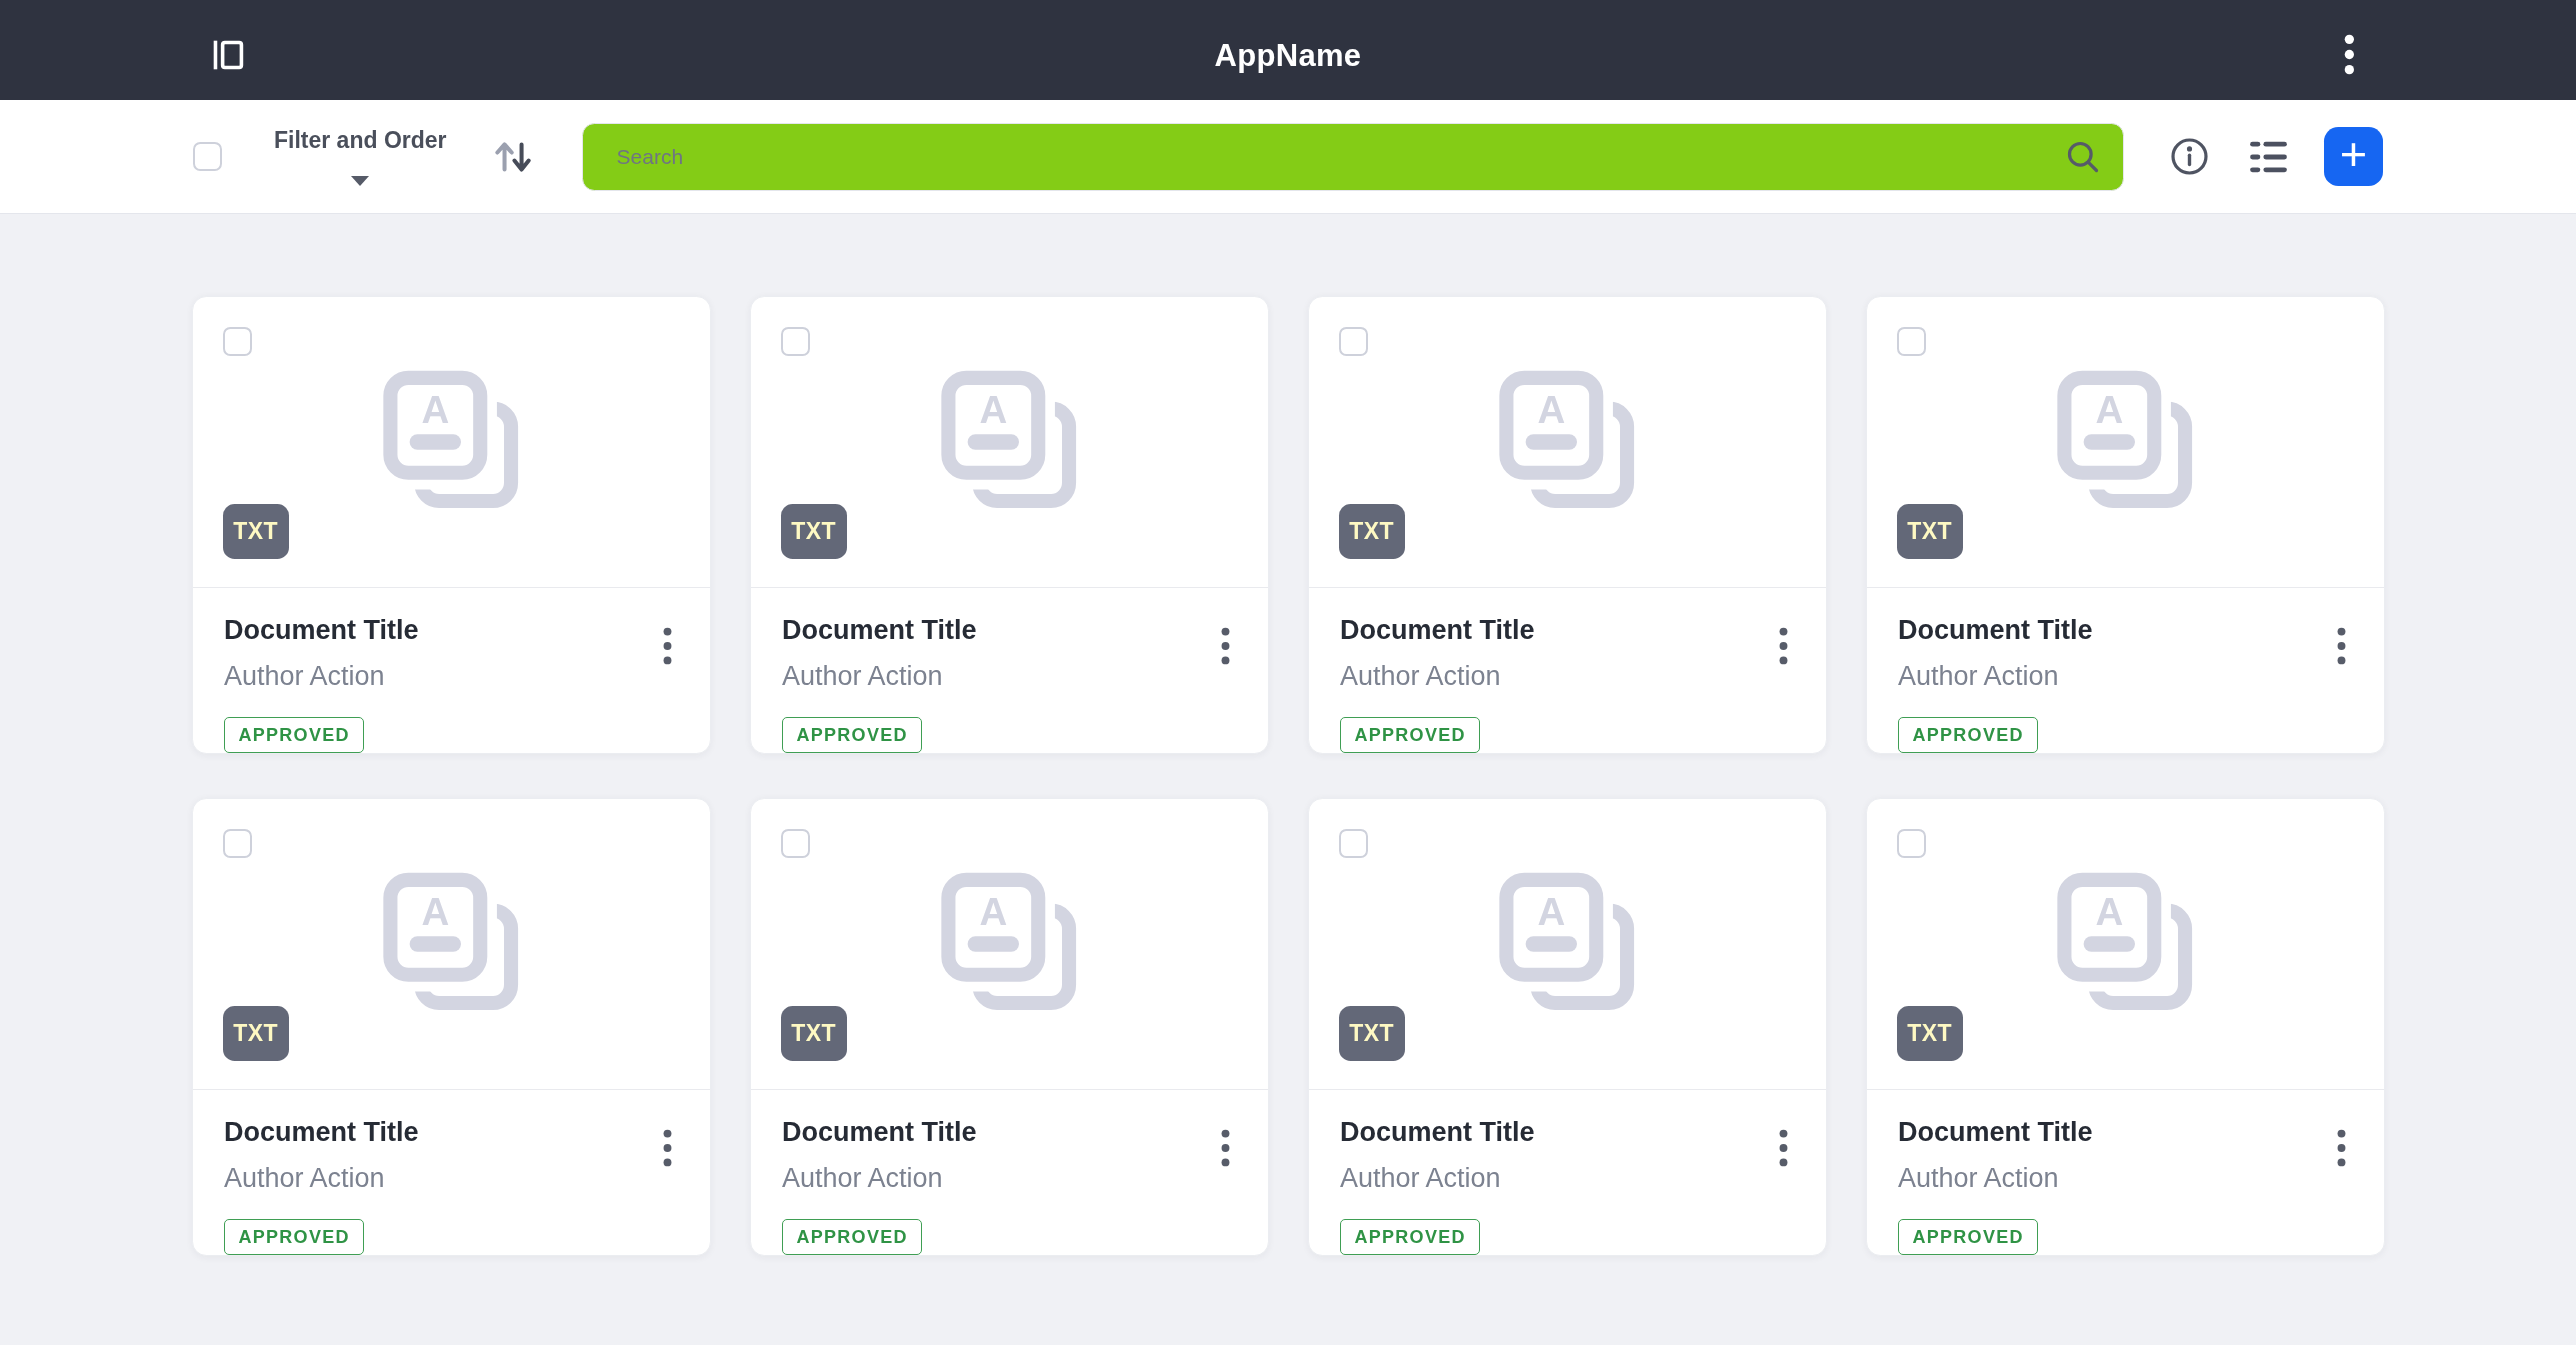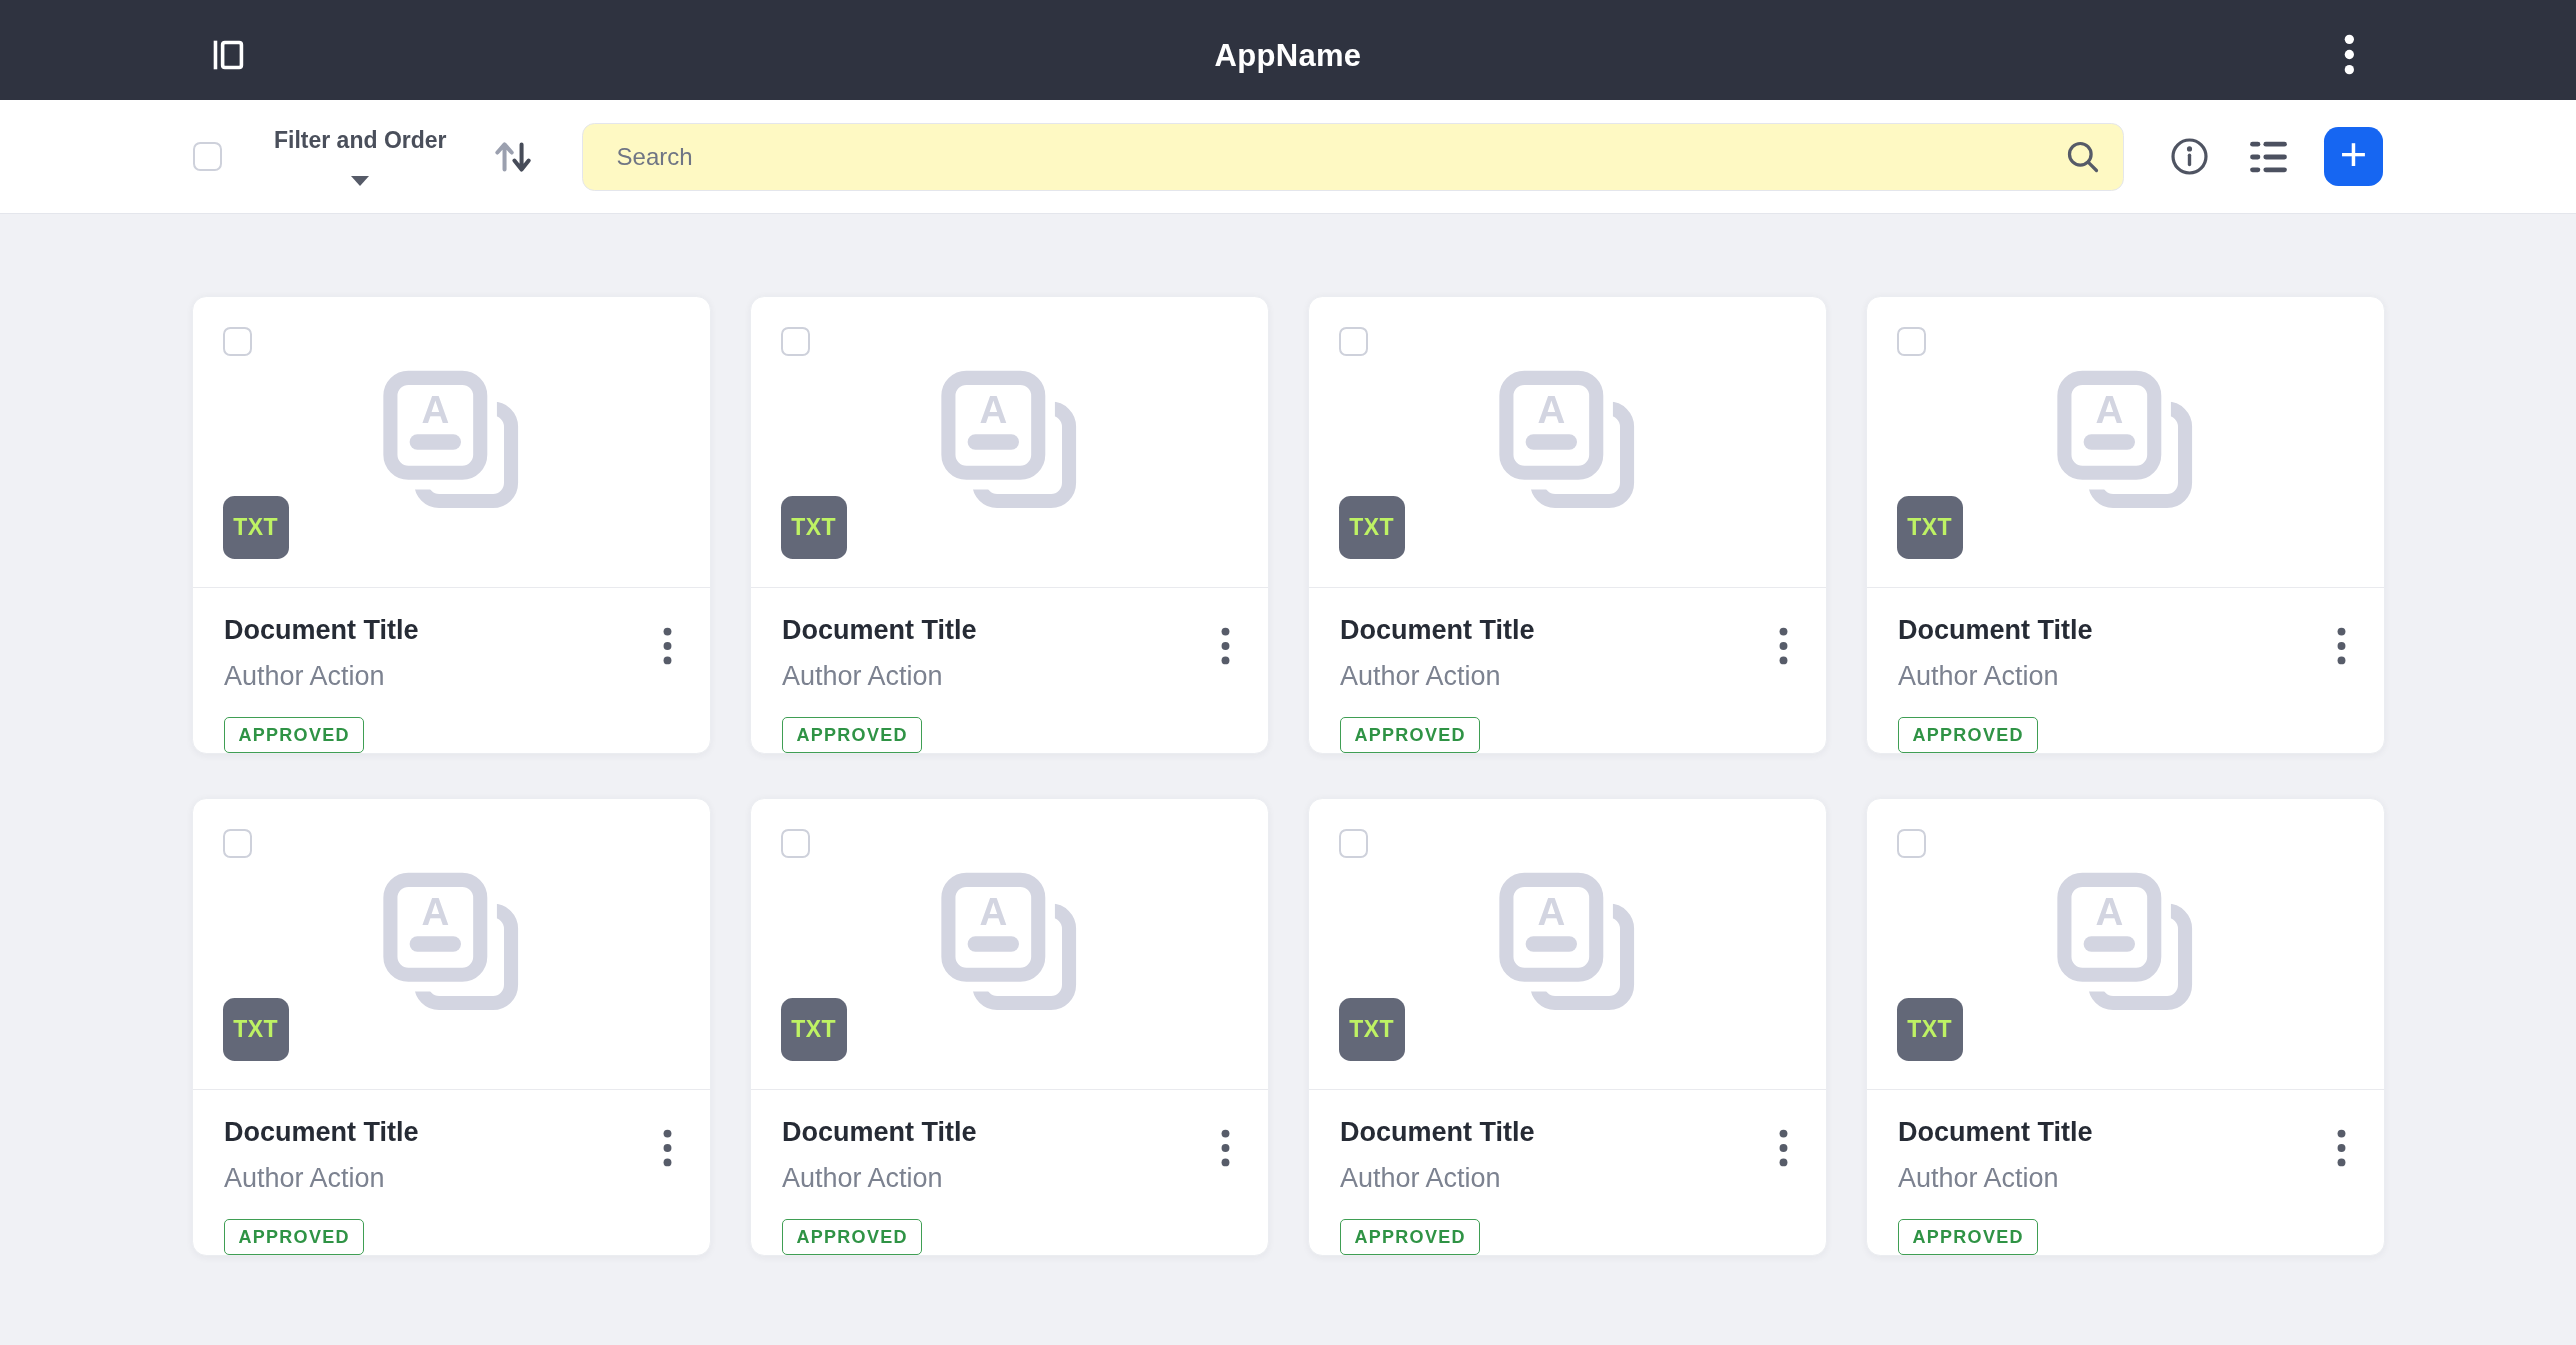--- a/index.html
+++ b/index.html
@@ -71,25 +71,25 @@
   .sort-btn { margin-left: 45px; display: flex; align-items: center; }
   .search-wrap {
     flex: 1;
     margin-left: 47px;
     position: relative;
     height: 68px;
   }
   .search-input {
     width: 100%;
     height: 68px;
-    background: #fef9c3;
+    background: #84cc16;
     border: 0.9px solid #e4e6ec;
     border-radius: 12.5px;
     padding: 0 86px 0 34px;
-    font-size: 24px;
+    font-size: 21px;
     color: #3a3f4b;
     outline: none;
     font-family: inherit;
   }
   .search-input::placeholder { color: #6f7584; opacity: 1; }
   .search-icon-btn {
     position: absolute;
     right: 23px;
     top: 50%;
     transform: translateY(-50%);
@@ -142,24 +142,24 @@
     align-items: center;
     justify-content: center;
     flex: none;
   }
   .card-media .cbx { position: absolute; left: 29.5px; top: 30px; }
   .file-badge {
     position: absolute;
     left: 29.5px;
     bottom: 28px;
     min-width: 57px;
-    height: 63px;
+    height: 55px;
     padding: 0 10.7px;
     background: #636878;
-    color: #bef264;
+    color: #fef9c3;
     border-radius: 11.6px;
     font-size: 23px;
     font-weight: 700;
     letter-spacing: 0.4px;
     display: flex;
     align-items: center;
     justify-content: center;
   }
   .card-info {
     position: relative;

